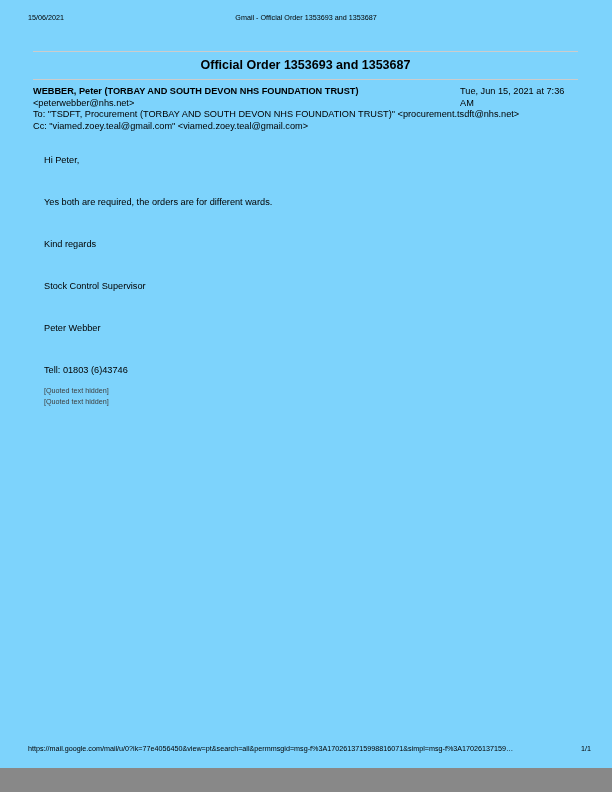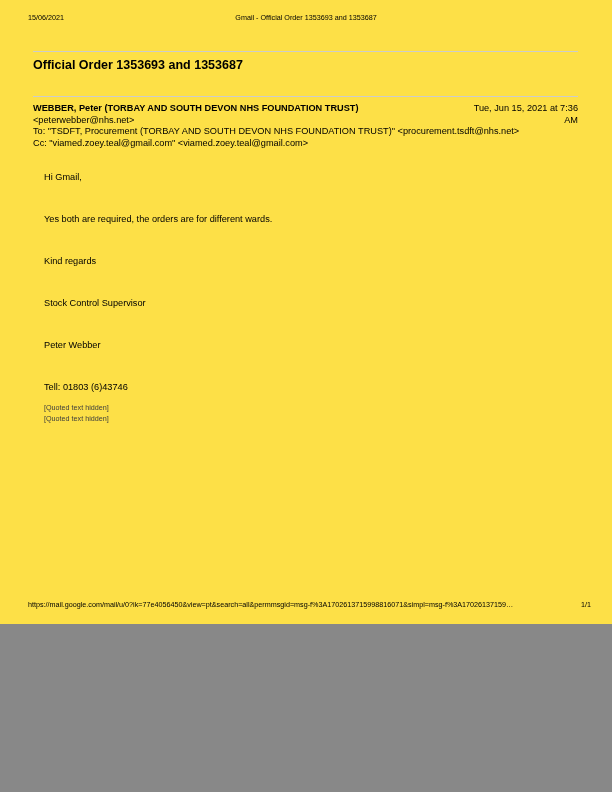--- a/index.html
+++ b/index.html
@@ -1,20 +1,20 @@
 <!DOCTYPE html>
 <html><head>
 <meta charset="utf-8">
 <style>
   html,body { margin:0; padding:0; }
   body { background:#888; font-family:"Liberation Sans", sans-serif; }
   .page {
     position:relative;
-    width:612px; height:624px;
-    background:#fde047;
+    width:612px; height:768px;
+    background:#7dd3fc;
     color:#000;
     overflow:hidden;
     margin:0 auto;
   }
   
   .print-header {
     position:absolute; top:13px; left:28px; right:28px;
     display:flex; align-items:baseline;
     font-size:7.2px; color:#000;
   }
@@ -41,29 +41,29 @@
   .logo-lockup svg { display:block; }
   .wordmark {
     font-size:22px; font-weight:500; letter-spacing:-0.5px;
     margin-left:8px; line-height:1;
   }
   .account { font-size:9.2px; font-weight:bold; }
 
   .rule { border:none; border-top:1px solid #cccccc; margin:0; }
   .rule-top { margin-top:11px; }
   .subject {
-    font-size:12.5px; font-weight:bold; margin:6px 0 24px 0; line-height:1.15;
+    font-size:12.5px; font-weight:bold; margin:6px 0 7px 0; line-height:1.15;text-align:center;
   }
 
   .meta { font-size:9.2px; line-height:11.5px; margin-top:6px; }
   .from-row { display:flex; justify-content:space-between;gap:23px; }
   .from-left { max-width:420px; }
   .from-name { font-weight:bold; }
   .from-email { font-weight:normal; }
-  .date-cell { width:118px; text-align:right; font-weight:normal; }
+  .date-cell { width:118px; text-align:left; font-weight:normal; }
 
   .body-block { margin-top:22px; margin-left:11px; font-size:9.2px; line-height:12px; }
   .body-block p { margin:0 0 30px 0; }
   .body-block p.last { margin-bottom:9px; }
   .quoted { font-size:7.2px; line-height:11px; color:#3d3d3d; }
 </style>
 </head>
 <body>
 
 <div class="page">
@@ -87,21 +87,21 @@
           <div class="from-name">WEBBER, Peter (TORBAY AND SOUTH DEVON NHS FOUNDATION TRUST)</div>
           <div class="from-email">&lt;peterwebber@nhs.net&gt;</div>
         </div>
         <div class="date-cell">Tue, Jun 15, 2021 at 7:36 AM</div>
       </div>
       <div class="to-line">To: "TSDFT, Procurement (TORBAY AND SOUTH DEVON NHS FOUNDATION TRUST)" &lt;procurement.tsdft@nhs.net&gt;</div>
       <div class="cc-line">Cc: "viamed.zoey.teal@gmail.com" &lt;viamed.zoey.teal@gmail.com&gt;</div>
     </div>
 
     <div class="body-block">
-      <p>Hi Gmail,</p>
+      <p>Hi Peter,</p>
       <p>Yes both are required, the orders are for different wards.</p>
       <p>Kind regards</p>
       <p>Stock Control Supervisor</p>
       <p>Peter Webber</p>
       <p class="last">Tell: 01803 (6)43746</p>
       <div class="quoted">[Quoted text hidden]</div>
       <div class="quoted">[Quoted text hidden]</div>
     </div>
 
   </div>

